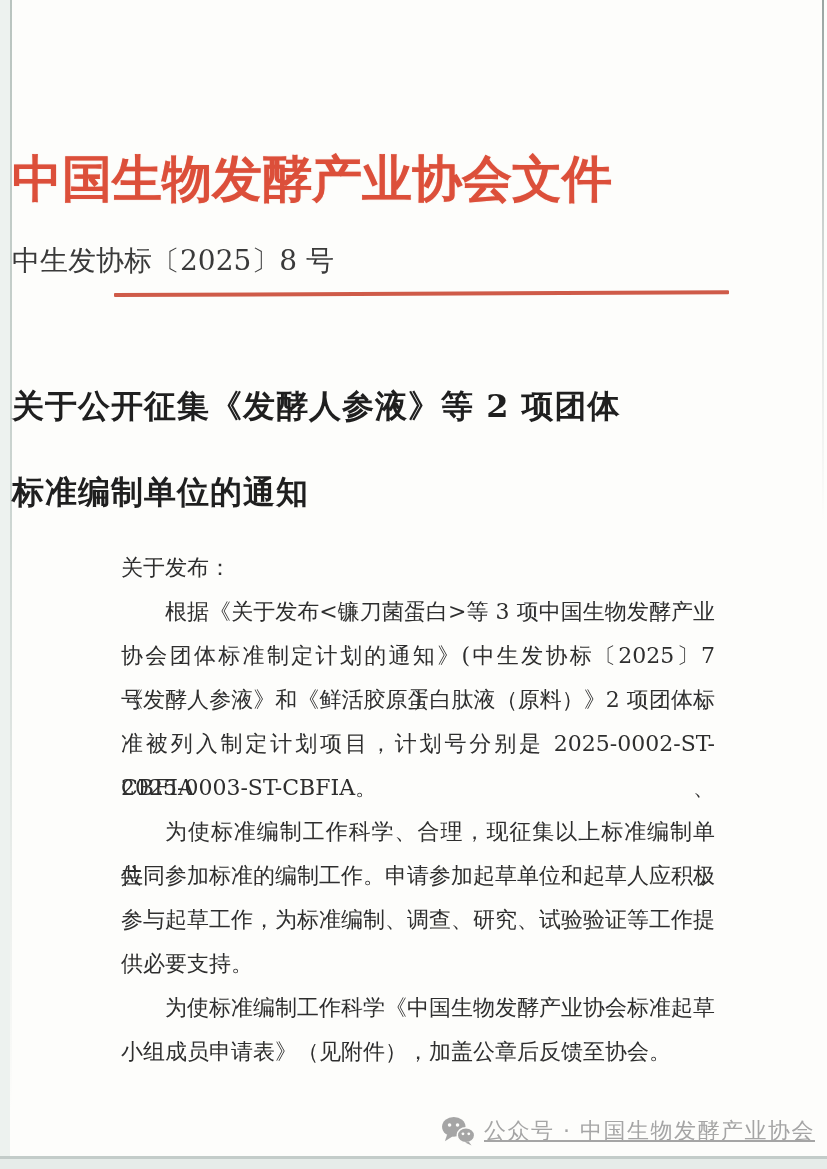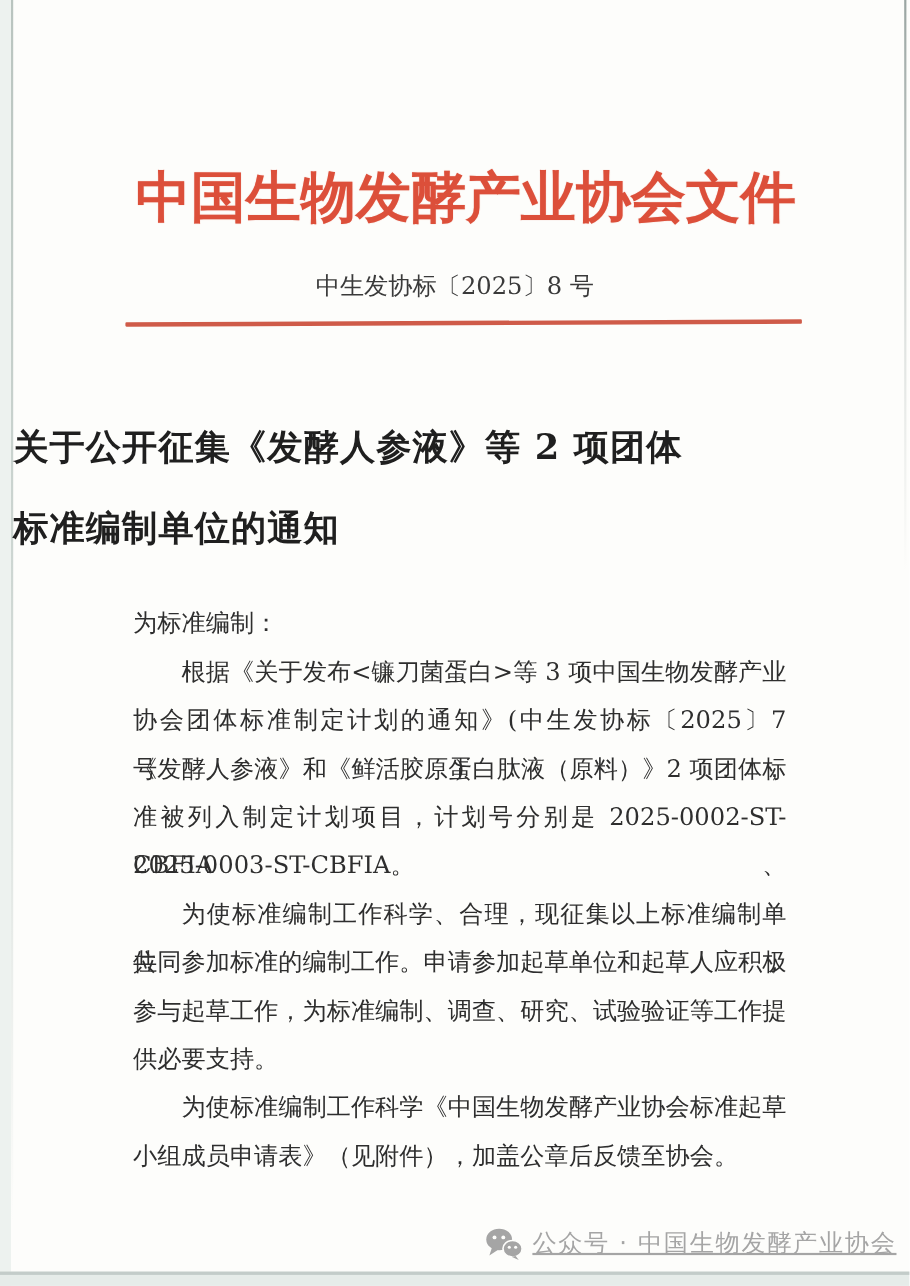--- a/index.html
+++ b/index.html
@@ -33,51 +33,48 @@
     background:linear-gradient(to bottom,#9aa5a2 0%,rgba(170,180,177,0.35) 60%,rgba(170,180,177,0) 100%);
   }
   .scan-bottom-band{
     position:absolute;left:0;bottom:0;width:827px;height:13px;
     background:#e6ece9;
     border-top:3px solid #c3ccc9;
   }
   
   .org-title{
     position:absolute;top:148px;left:12px;width:803px;
-    text-align:center;
     font-size:50px;line-height:62px;
     font-weight:900;
     color:var(--header-red);
     letter-spacing:0px;
     text-shadow:0 0 1px rgba(220,79,58,0.45);
-    padding-left:20px;
   }
   .doc-number{
     position:absolute;top:246px;left:12px;width:803px;
-    text-align:center;
-    font-size:22px;line-height:30px;
+    font-size:28px;line-height:30px;
     color:#3a3a3a;
   }
   .red-rule{
     position:absolute;top:293px;left:114px;width:615px;height:4px;
     background:var(--rule-red);
     transform:rotate(-0.25deg);
     transform-origin:left center;
     border-radius:1px;
   }
   
   .doc-title-line{
     position:absolute;left:12px;width:803px;
     font-size:32px;line-height:40px;
     font-weight:700;
     color:var(--title-text);
     letter-spacing:1px;
   }
   .doc-title-line.l1{top:386px;}
-  .doc-title-line.l2{top:460px;font-family:Liberation Serif, serif;}
+  .doc-title-line.l2{top:472px;font-family:Liberation Serif, serif;}
   
   .body-block{
     position:absolute;top:546px;left:121px;width:594px;
     font-size:22px;
     color:var(--body-text);
   }
   .ln{
     height:44px;line-height:44px;
     white-space:nowrap;
     text-align:left;
@@ -115,21 +112,21 @@
   <div class="org-title">中国生物发酵产业协会文件</div>
 
   <div class="doc-number">中生发协标〔2025〕8 号</div>
 
   <div class="red-rule"></div>
 
   <div class="doc-title-line l1">关于公开征集《发酵人参液》等 2 项团体</div>
   <div class="doc-title-line l2">标准编制单位的通知</div>
 
   <div class="body-block">
-    <div class="ln">为标准编制：</div>
+    <div class="ln">关于发布：</div>
     <div class="ln fill indent">根据《关于发布&lt;镰刀菌蛋白&gt;等 3 项中国生物发酵产业</div>
     <div class="ln fill">协会团体标准制定计划的通知》(中生发协标〔2025〕7 号)，</div>
     <div class="ln fill">《发酵人参液》和《鲜活胶原蛋白肽液（原料）》2 项团体标</div>
     <div class="ln fill">准被列入制定计划项目，计划号分别是 2025-0002-ST-CBFIA、</div>
     <div class="ln">2025-0003-ST-CBFIA。</div>
     <div class="ln fill indent">为使标准编制工作科学、合理，现征集以上标准编制单位，</div>
     <div class="ln fill">共同参加标准的编制工作。申请参加起草单位和起草人应积极</div>
     <div class="ln fill">参与起草工作，为标准编制、调查、研究、试验验证等工作提</div>
     <div class="ln">供必要支持。</div>
     <div class="ln fill indent">为使标准编制工作科学《中国生物发酵产业协会标准起草</div>

